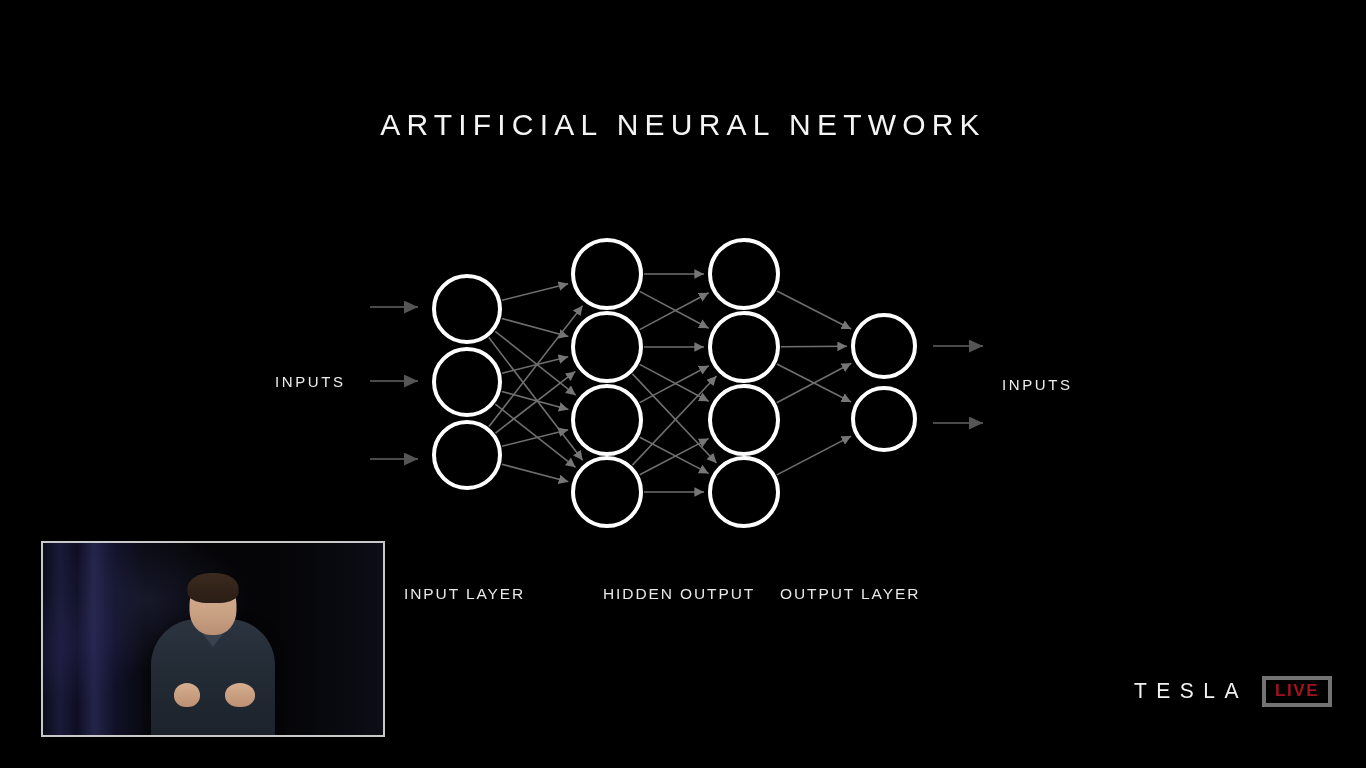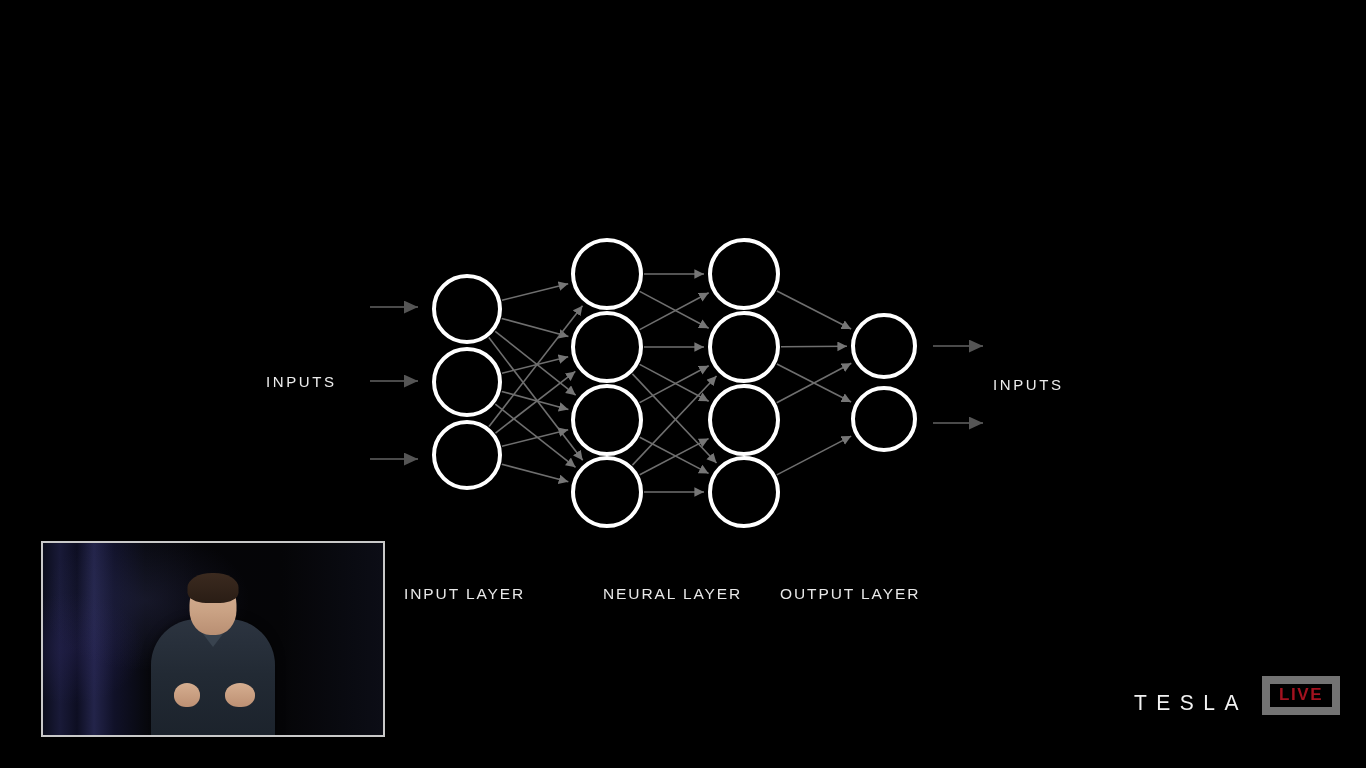--- a/index.html
+++ b/index.html
@@ -49,20 +49,21 @@
   }
 
   
   .side-label {
     position: absolute;
     color: #ededed;
     font-size: 15px;
     letter-spacing: 2.6px;
     font-weight: 400;
     white-space: nowrap;
+    margin-left: 9px;
   }
   #inputs-label { left: 266px; top: 373px; }
   #outputs-label { left: 993px; top: 376px; }
 
   
   .layer-caption {
     position: absolute;
     top: 585px;
     color: #e8e8e8;
     font-size: 15.5px;
@@ -162,48 +163,49 @@
   }
   #presenter-hand-left  { left: 131px; }
   #presenter-hand-right { left: 182px; width: 30px; }
 
   
   #tesla-logo {
     position: absolute;
     left: 1134px;
     top: 676px;
     display: flex;
-    align-items: flex-end;
+    align-items: center;
     gap: 14px;
   }
   #tesla-wordmark {
     color: #f2f2f2;
     font-size: 21px;
     font-weight: 400;
     letter-spacing: 9.5px;
     font-family: "Liberation Sans", sans-serif;
     white-space: nowrap;
     transform: scaleY(1.06);
   }
   #live-badge {
-    border: 8px solid #737373;
+    border: 4px solid #737373;
     color: #a2121f;
     font-size: 17px;
     font-weight: 700;
     letter-spacing: 1.6px;
     padding: 2px 9px 3px 9px;
     line-height: 1.05;
     white-space: nowrap;
   }
 </style>
 </head>
 <body>
 
 <div id="slide">
 
+  <div id="title">ARTIFICIAL NEURAL NETWORK</div>
 
   <svg id="network-svg" viewBox="0 0 1366 768">
     <defs>
       <marker id="arrowSmall" markerWidth="7" markerHeight="7" refX="6" refY="3" orient="auto">
         <path d="M0,0 L6,3 L0,6 z" fill="#767676"></path>
       </marker>
       <marker id="arrowIO" markerWidth="8" markerHeight="8" refX="7" refY="3.2" orient="auto">
         <path d="M0,0 L7,3.2 L0,6.4 z" fill="#555555"></path>
       </marker>
     </defs>
@@ -258,21 +260,21 @@
         <circle cx="744" cy="492" r="34" fill="#000000" stroke="#ffffff" stroke-width="4"></circle>
         <circle cx="884" cy="346" r="31" fill="#000000" stroke="#ffffff" stroke-width="4"></circle>
         <circle cx="884" cy="419" r="31" fill="#000000" stroke="#ffffff" stroke-width="4"></circle>
       </g>
   </svg>
 
   <div class="side-label" id="inputs-label">INPUTS</div>
   <div class="side-label" id="outputs-label">INPUTS</div>
 
   <div class="layer-caption" id="caption-input">INPUT LAYER</div>
-  <div class="layer-caption" id="caption-hidden">NEURAL LAYER</div>
+  <div class="layer-caption" id="caption-hidden">HIDDEN OUTPUT</div>
   <div class="layer-caption" id="caption-output">OUTPUT LAYER</div>
 
   <div id="presenter-thumb">
     <div id="presenter-scene"></div>
     <div id="presenter-body"></div>
     <div id="presenter-collar"></div>
     <div id="presenter-head"></div>
     <div id="presenter-hair"></div>
     <div class="presenter-hand" id="presenter-hand-left"></div>
     <div class="presenter-hand" id="presenter-hand-right"></div>

